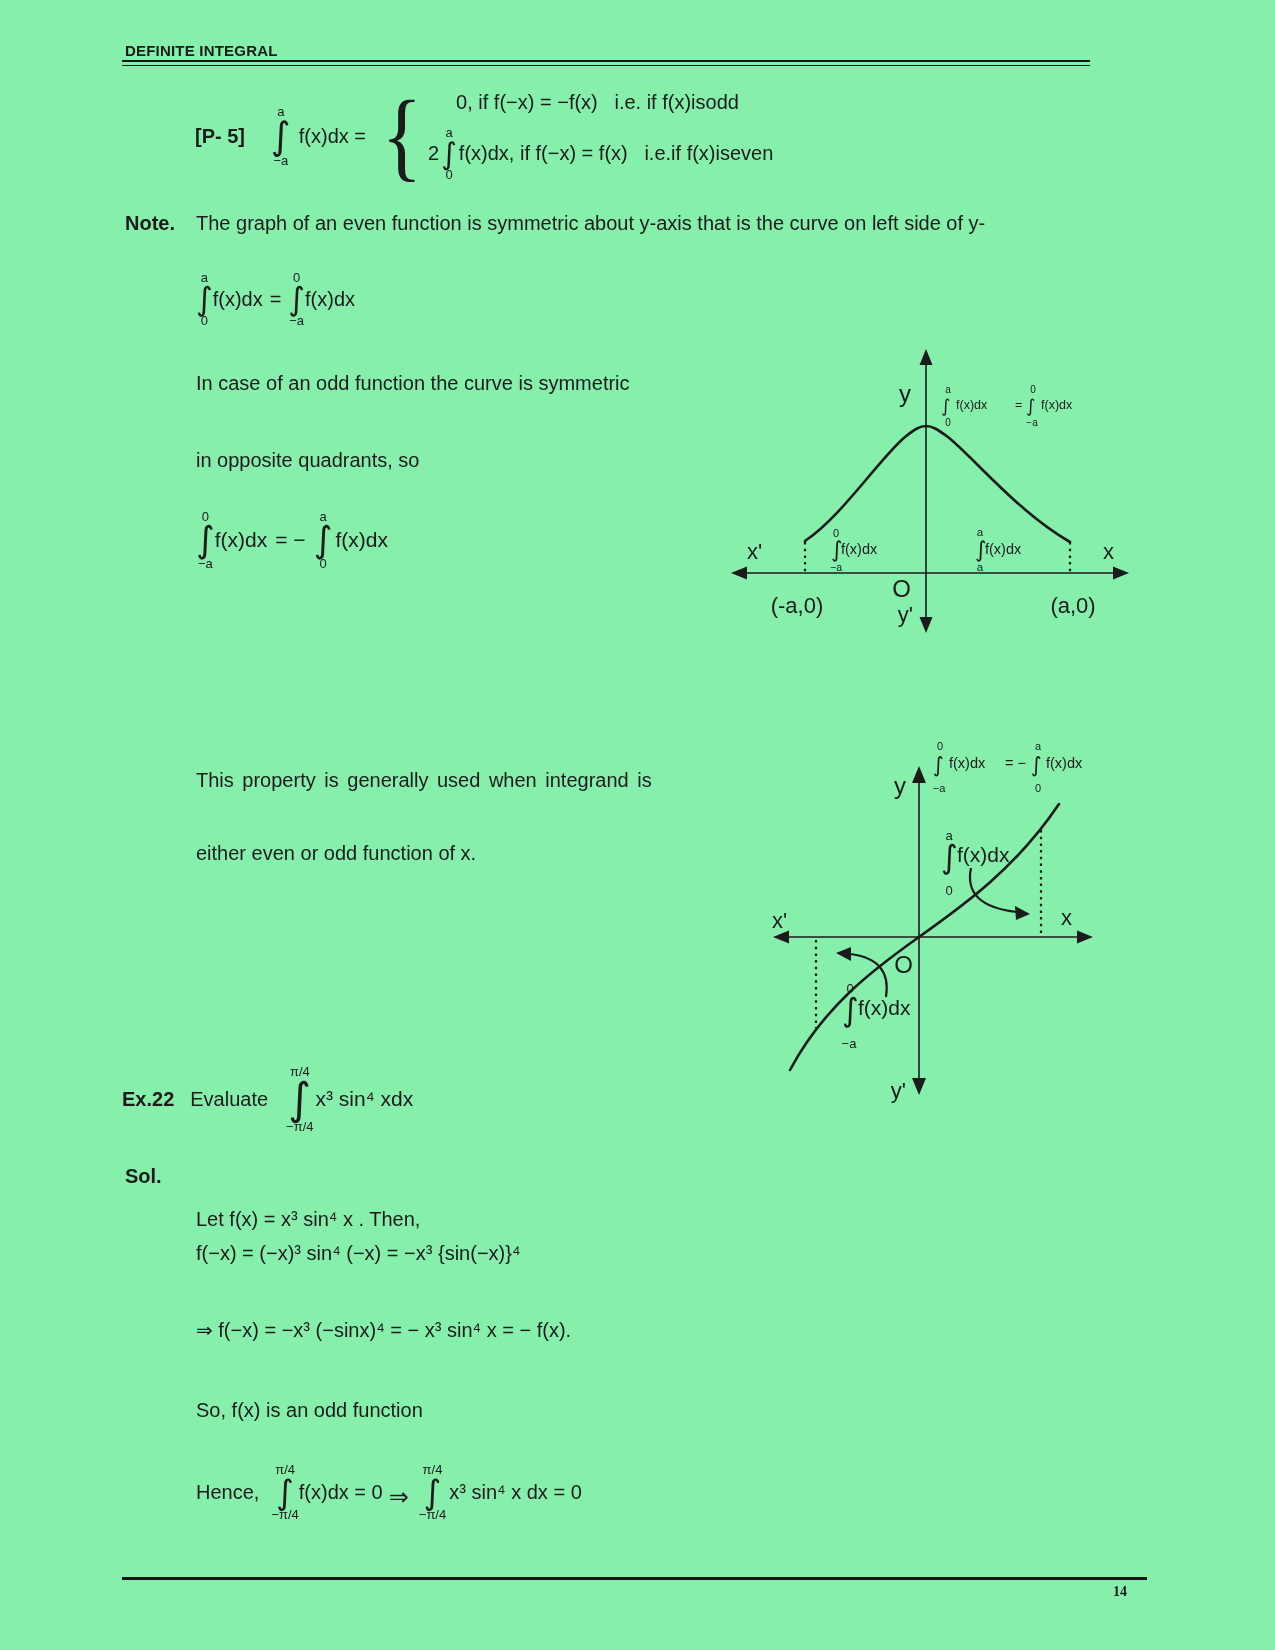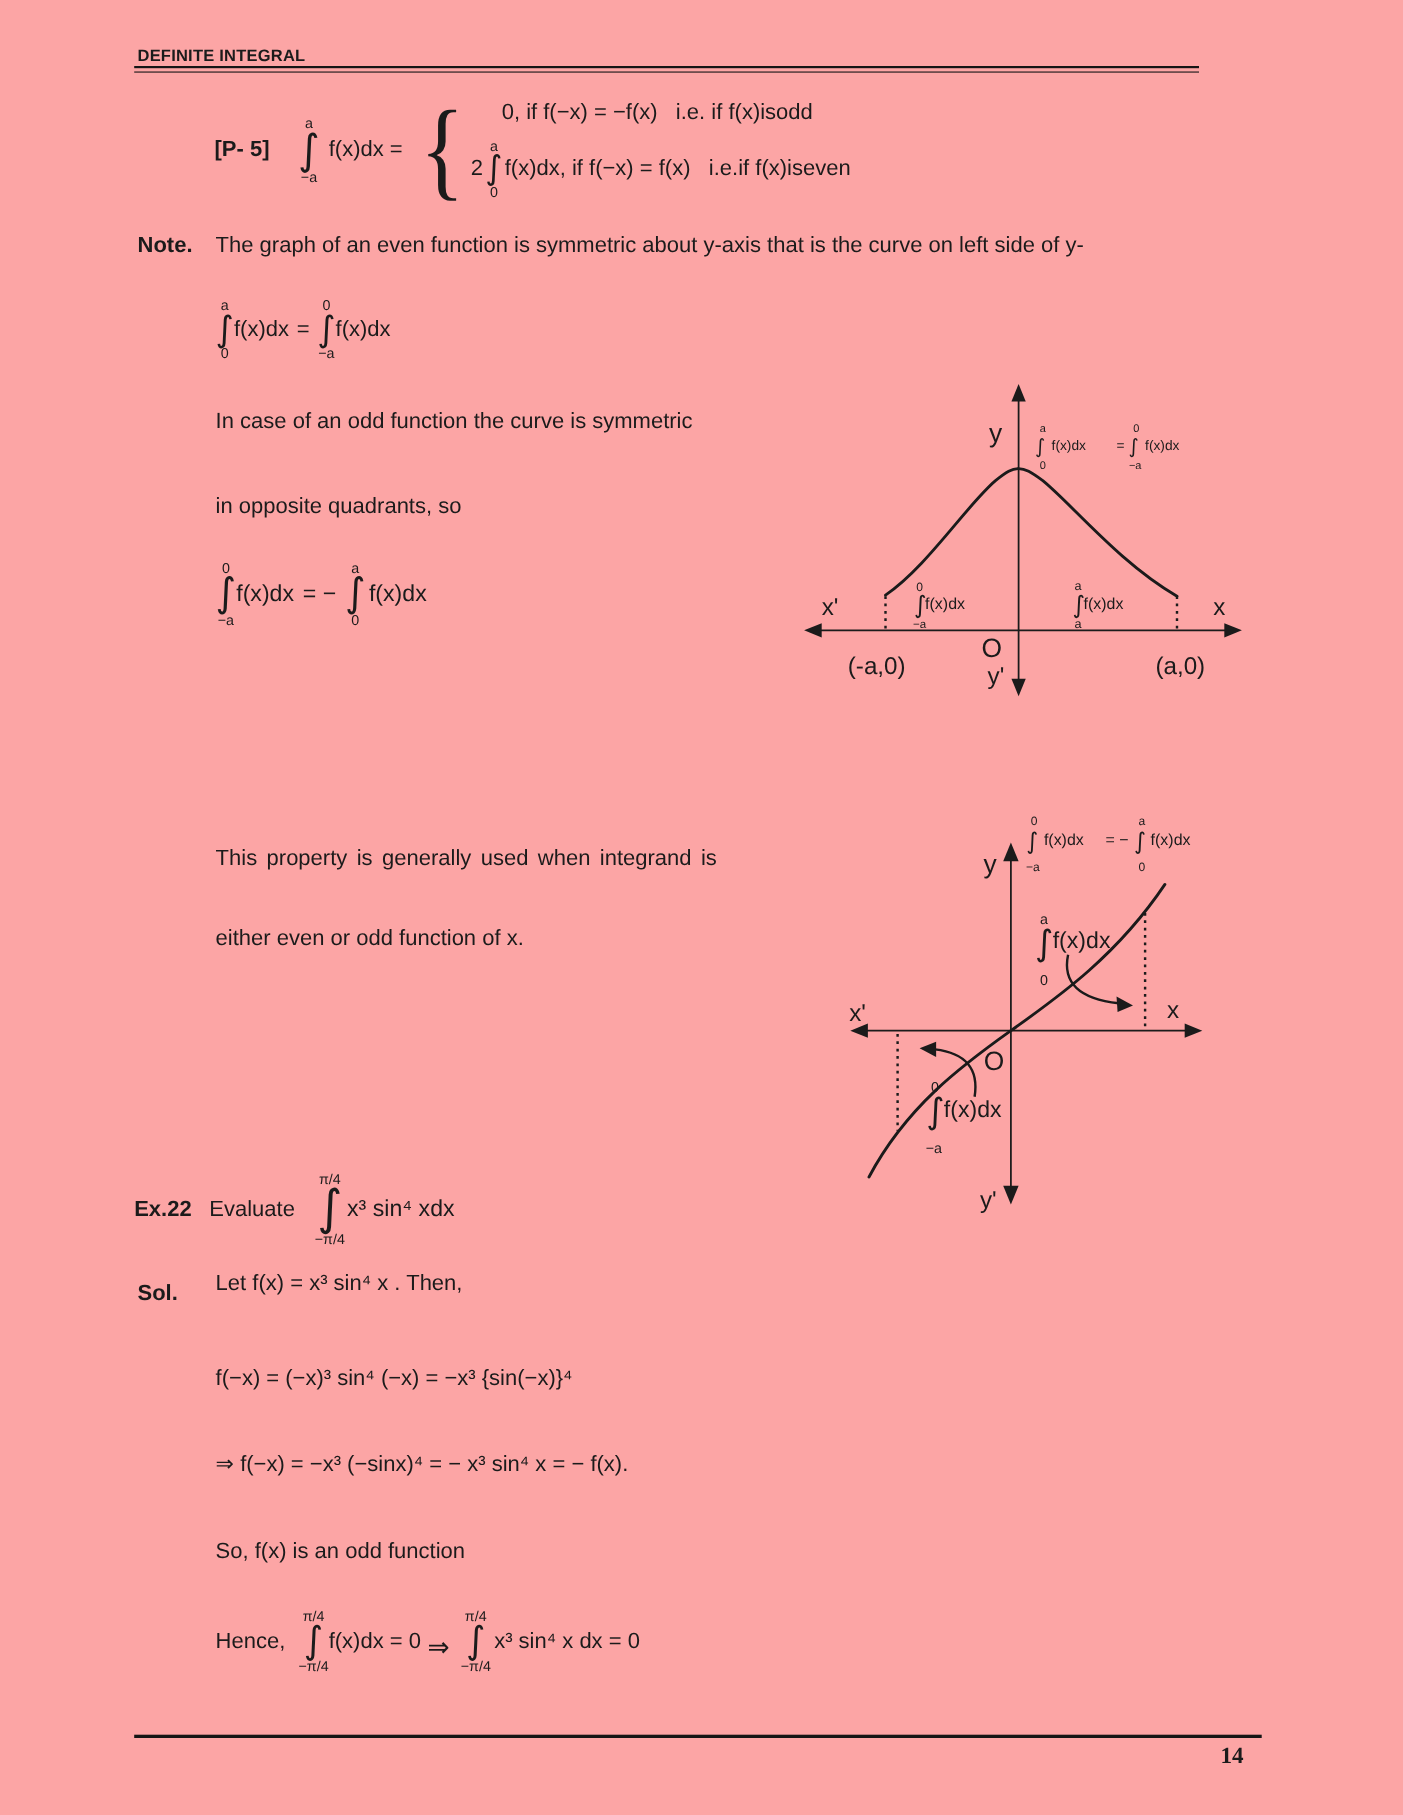--- a/index.html
+++ b/index.html
@@ -1,17 +1,17 @@
 <!DOCTYPE html>
 <html><head>
 <meta charset="utf-8">
 <style>
   html,body{margin:0;padding:0;background:#e8e8e8;}
   .page{
-    position:relative;width:1275px;height:1650px;background:#fca5a5;
+    position:relative;width:1275px;height:1650px;background:#86efac;
     font-family:"Liberation Sans","DejaVu Sans",sans-serif;color:#1b1b1b;
     margin:0 auto;overflow:hidden;
   }
   .abs{position:absolute;}
   .t20{font-size:20px;}
   .bold{font-weight:bold;}
   .pre{white-space:pre;}
   .row{display:flex;align-items:center;}
   
   .istack{display:inline-flex;flex-direction:column;align-items:center;line-height:1;}
@@ -19,21 +19,21 @@
   .istack .sign{font-family:"DejaVu Sans",sans-serif;line-height:0.9;margin:1px 0;}
   .s30{font-size:30px;}.s32{font-size:32px;}.s34{font-size:34px;}
   .s36{font-size:36px;}.s38{font-size:38px;}.s44{font-size:44px;}
   .hrule{border-top:2px solid #151515;border-bottom:1px solid #151515;height:3px;}
   .frule{border-top:3px solid #151515;height:0;}
   .brace{font-family:"Liberation Serif",serif;font-size:100px;font-weight:400;
          line-height:0.78;transform:scaleX(0.85);margin:0 2px 0 6px;}
   .cases{display:flex;flex-direction:column;gap:12px;}
   svg text{fill:#1b1b1b;font-family:"Liberation Sans","DejaVu Sans",sans-serif;}
   svg .sg{font-family:"DejaVu Sans",sans-serif;}
-  .pagenum{font-family:"Liberation Serif",serif;font-size:21px;font-weight:bold;}
+  .pagenum{font-family:"Liberation Serif",serif;font-size:14px;font-weight:bold;}
 </style>
 </head>
 <body>
 
 <div class="page">
 
   <div class="abs bold" style="left:125px;top:42px;font-size:15px;letter-spacing:0.2px;">DEFINITE INTEGRAL</div>
   <div class="abs hrule" style="left:122px;top:60px;width:968px;"></div>
 
   <div class="abs row" style="left:195px;top:92px;height:88px;">
@@ -192,21 +192,21 @@
     <span class="t20" style="margin-right:18px;">Evaluate</span>
     <span class="istack">
       <span class="lim">π/4</span>
       <span class="sign s44">∫</span>
       <span class="lim">−π/4</span>
     </span>
     <span class="t20" style="font-size:21px;margin-left:2px;">x³ sin⁴ xdx</span>
   </div>
 
   <div class="abs bold t20" style="left:125px;top:1165px;">Sol.</div>
-  <div class="abs t20" style="left:196px;top:1156px;">Let f(x) = x³ sin⁴ x . Then,</div>
+  <div class="abs t20" style="left:196px;top:1208px;">Let f(x) = x³ sin⁴ x . Then,</div>
   <div class="abs t20" style="left:196px;top:1242px;">f(−x) = (−x)³ sin⁴ (−x) = −x³ {sin(−x)}⁴</div>
   <div class="abs t20" style="left:196px;top:1318px;">⇒ f(−x) = −x³ (−sinx)⁴ = − x³ sin⁴ x = − f(x).</div>
   <div class="abs t20" style="left:196px;top:1399px;">So, f(x) is an odd function</div>
 
   <div class="abs row" style="left:196px;top:1452px;height:80px;">
     <span class="t20" style="margin-right:12px;">Hence,</span>
     <span class="istack">
       <span class="lim">π/4</span>
       <span class="sign s34">∫</span>
       <span class="lim">−π/4</span>

